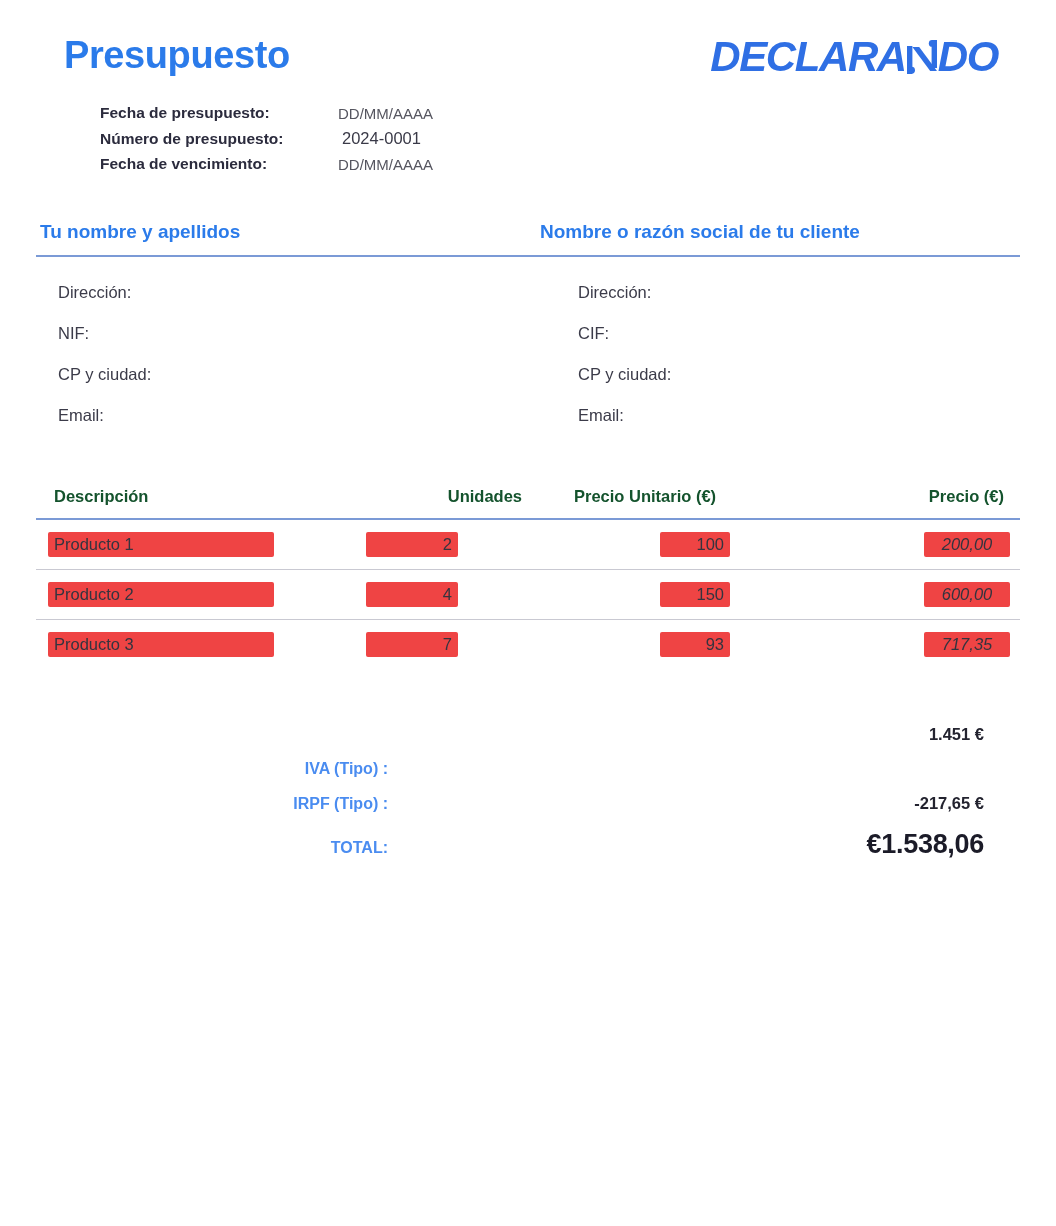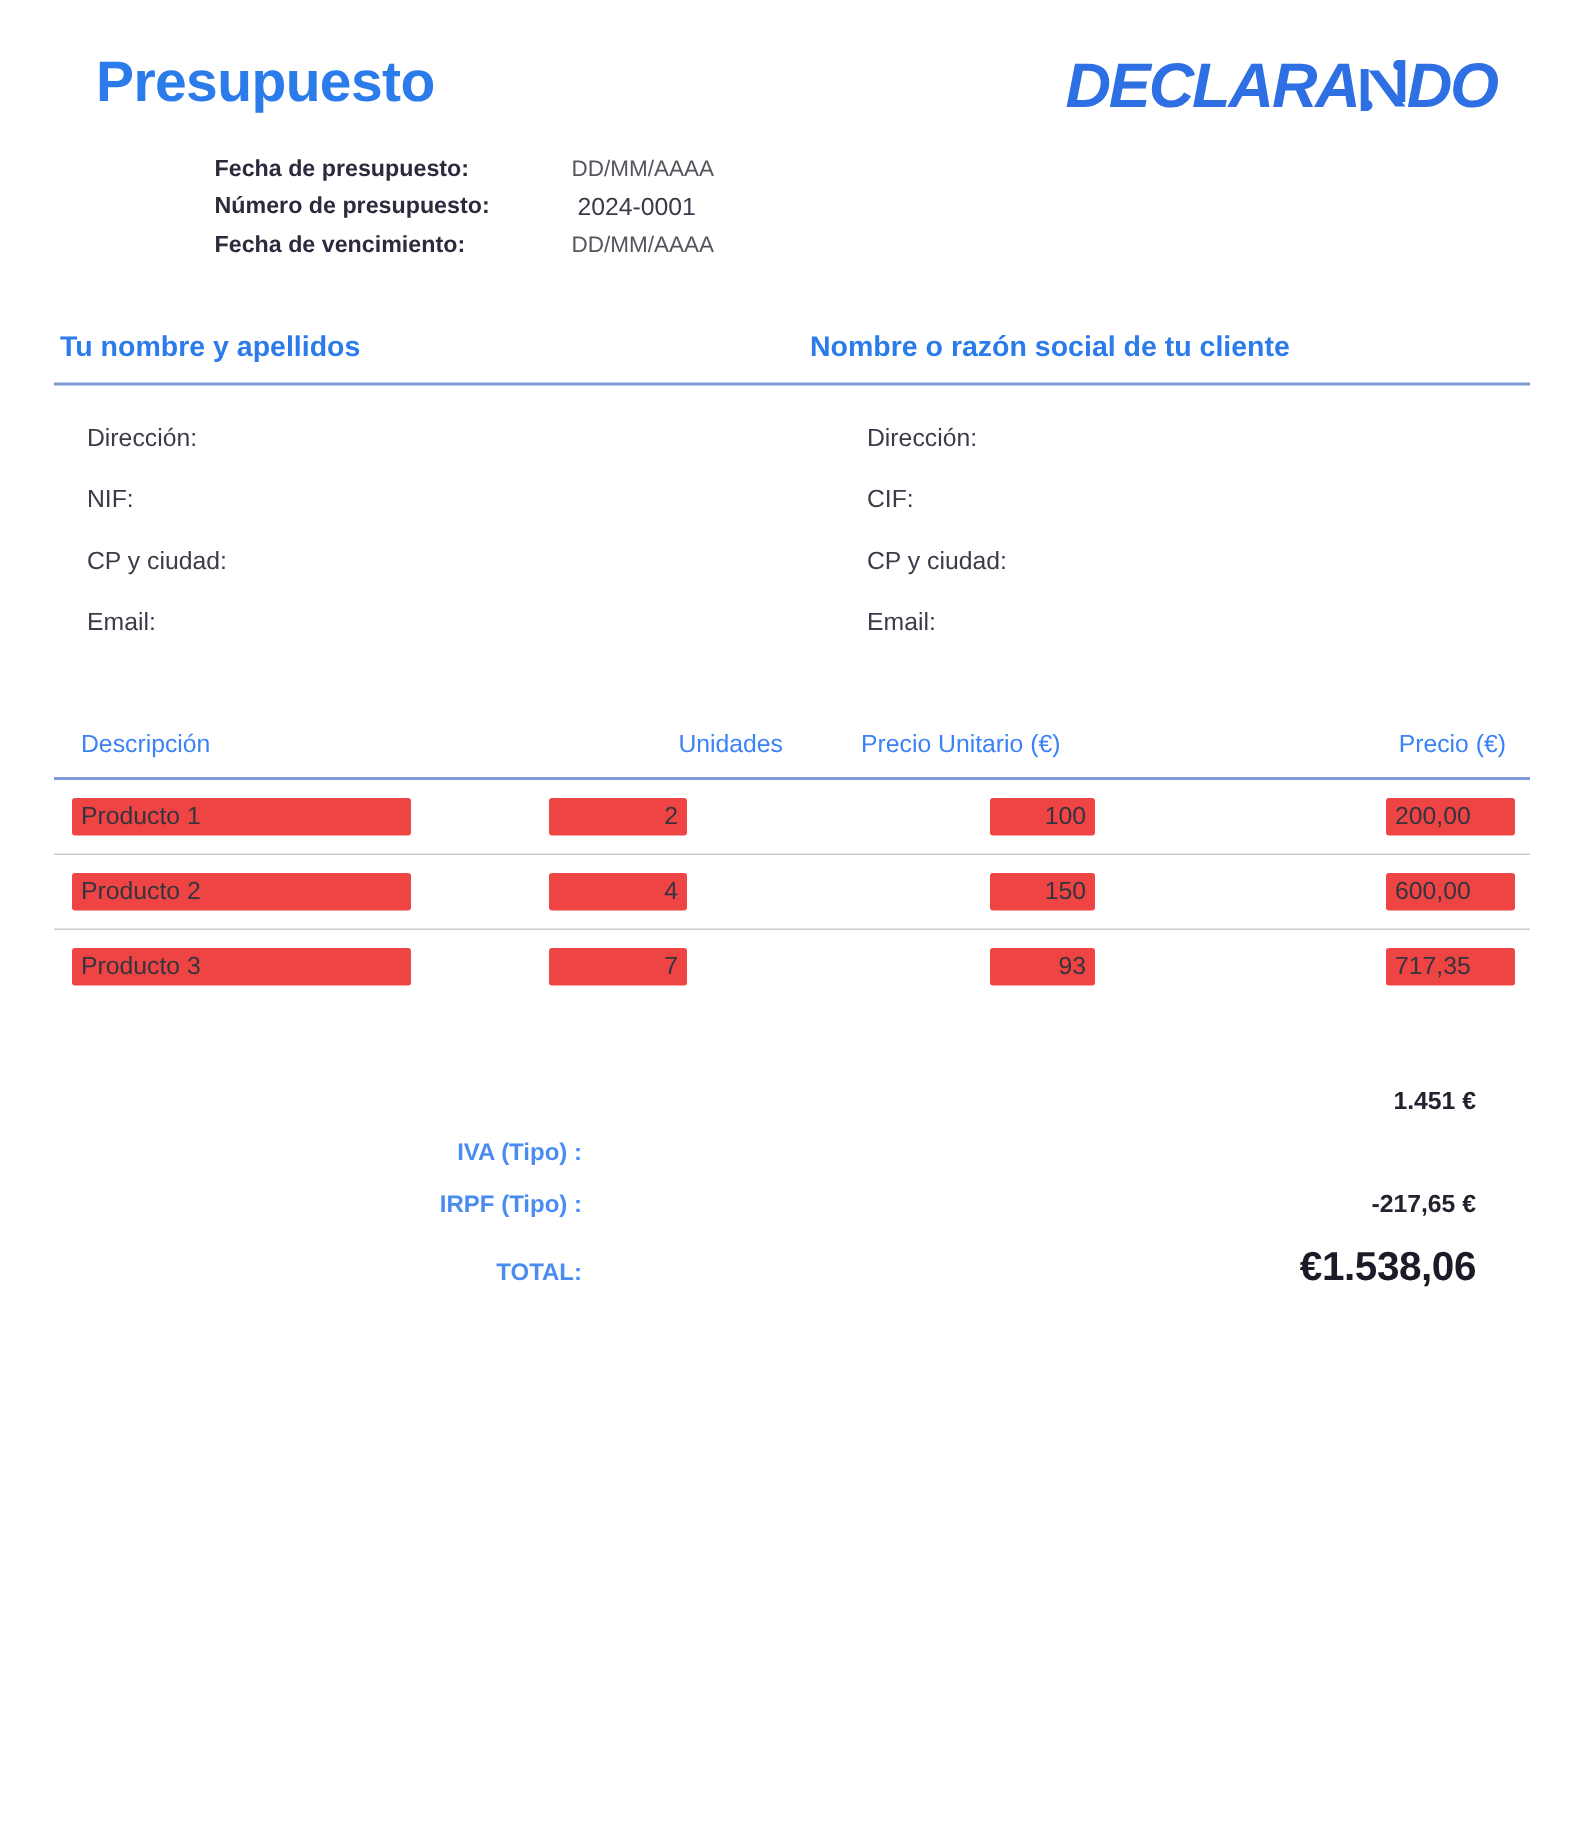--- a/index.html
+++ b/index.html
@@ -69,23 +69,22 @@
   }
   .brand-n-mark svg { display: block; }
 
   
   .meta-block {
     margin-top: 26px;
     padding-left: 64px;
   }
   .meta-row {
     display: flex;
-    align-items: flex-start;
+    align-items: flex-end;
     margin-bottom: 7px;
-    margin-left: 43px;
   }
   .meta-label {
     font-size: 15.5px;
     font-weight: bold;
     color: #2b2b3d;
     width: 238px;
     text-align: left;
   }
   .meta-value {
     font-size: 15px;
@@ -148,22 +147,22 @@
     background: #7b9ad6;
     width: 100%;
   }
   .col-desc  { width: 288px; padding-left: 18px; text-align: left; }
   .col-units { width: 180px; text-align: right; padding-right: 52px; }
   .col-unit-price { width: 258px; text-align: left; padding-right: 38px; }
   .col-price { flex: 1; text-align: right; padding-right: 16px; }
 
   .items-head .th {
     font-size: 16.5px;
-    font-weight: normal;
-    color: #3b82f6;
+    font-weight: bold;
+    color: #14532d;
   }
 
   .item-row {
     display: flex;
     align-items: center;
     height: 49px;
     border-bottom: 1.5px solid #c9c9d2;
   }
   .item-row.last { border-bottom: none; }
 
@@ -179,21 +178,21 @@
     padding: 3px 6px;
   }
   .cell.c-desc  { width: 288px; padding-left: 12px; text-align: left; }
   .cell.c-units { width: 180px; text-align: right; padding-right: 46px; }
   .cell.c-unit-price { width: 258px; text-align: right; padding-right: 32px; }
   .cell.c-price { flex: 1; text-align: right; padding-right: 10px; }
 
   .cell.c-desc .fieldish  { min-width: 214px; }
   .cell.c-units .fieldish { min-width: 80px; text-align: right; }
   .cell.c-unit-price .fieldish { min-width: 58px; text-align: right; }
-  .cell.c-price .fieldish { min-width: 74px; text-align: left; }
+  .cell.c-price .fieldish { min-width: 74px; text-align: center; font-style: italic; }
 
   
   .totals {
     margin-top: 56px;
     padding-right: 12px;
   }
   .total-row {
     display: flex;
     align-items: baseline;
     margin-bottom: 16px;

